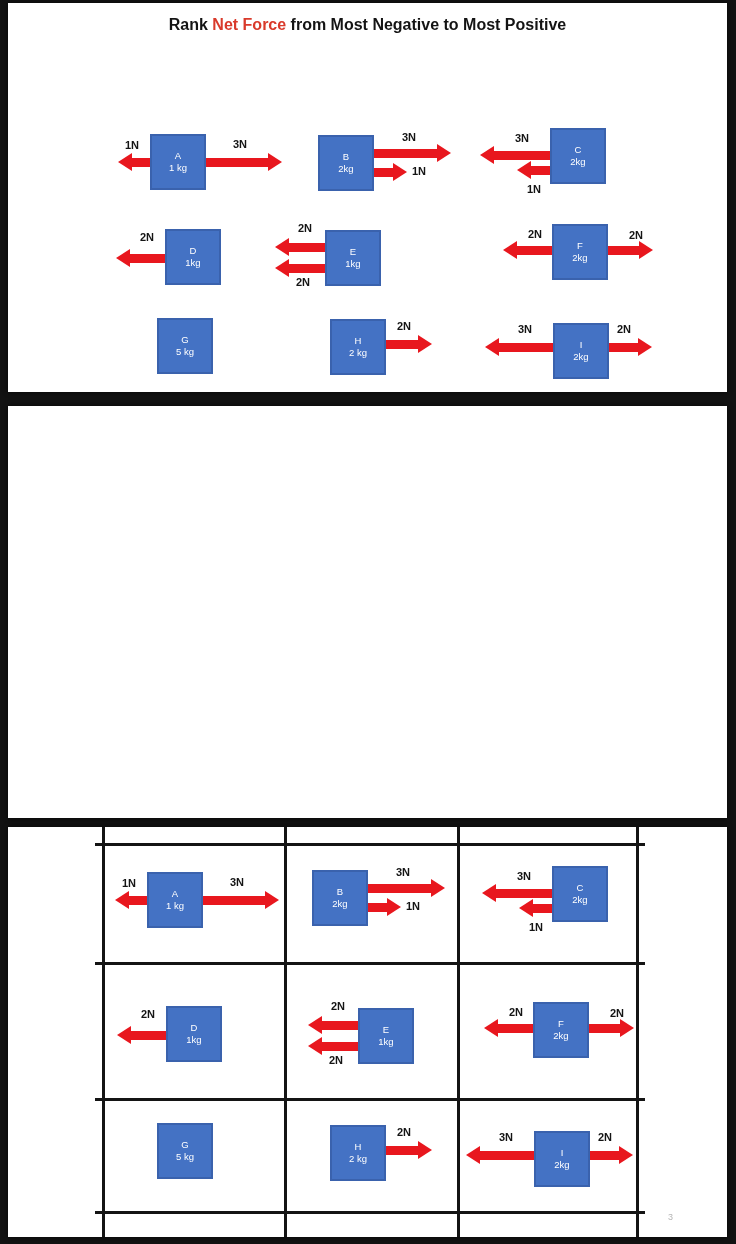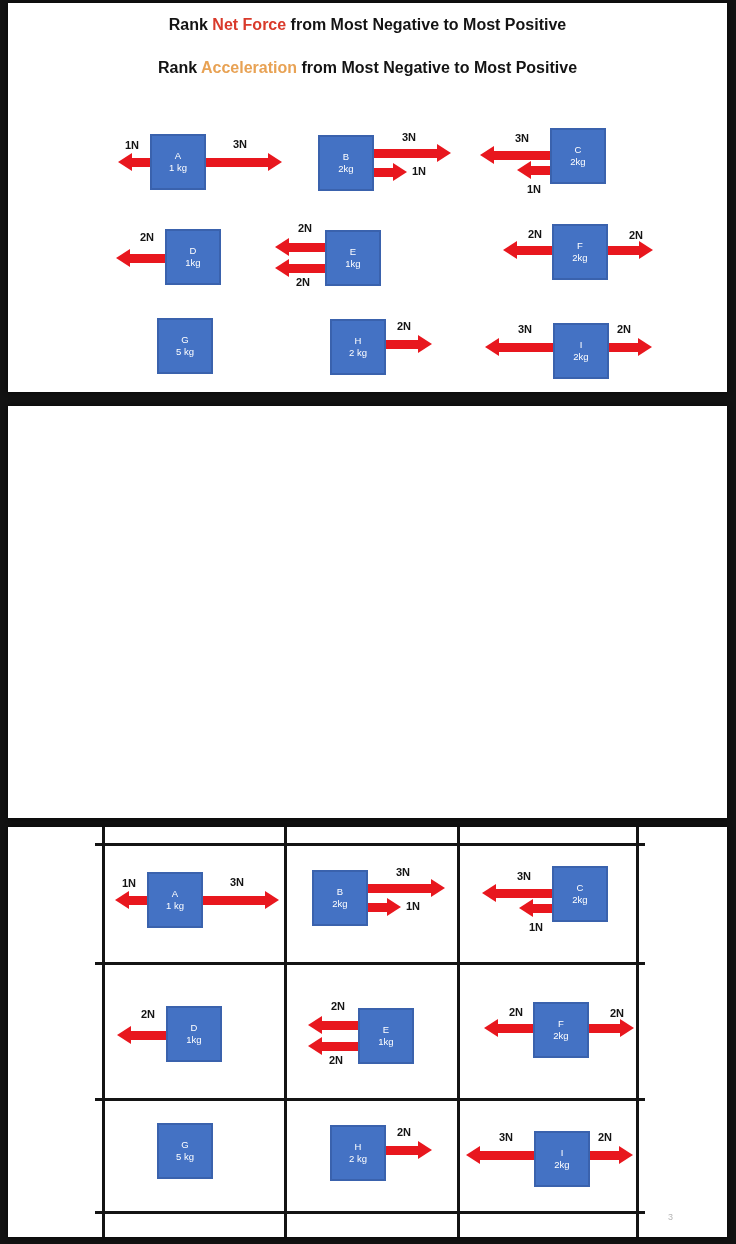--- a/index.html
+++ b/index.html
@@ -57,21 +57,20 @@
   .pagenum {
     position:absolute; left:660px; top:385px;
     font-size:9px; color:#b5b5b5;
   }
 </style>
 </head>
 <body>
 
 <div id="panel1" class="panel">
   <div class="title-line" id="title1"><span>Rank </span><span class="hl1">Net Force</span><span> from Most Negative to Most Positive</span></div>
-  <div class="title-line" id="title2"><span>Rank </span><span class="hl2">Acceleration</span><span> from Most Negative to Most Positive</span></div>
 <div class="fblock" style="left: 142px; top: 131px;">
       <div>A</div>
       <div>1 kg</div>
     </div>
     <div class="arrow" style="top: 150px; width: 32px; left: 110px;">
       <div class="ah l"></div>
       <div class="ash"></div>
     </div>
     <div class="flabel" style="left: 117px; top: 136px;">1N</div>
     <div class="arrow" style="top: 150px; width: 76px; left: 198px;">

